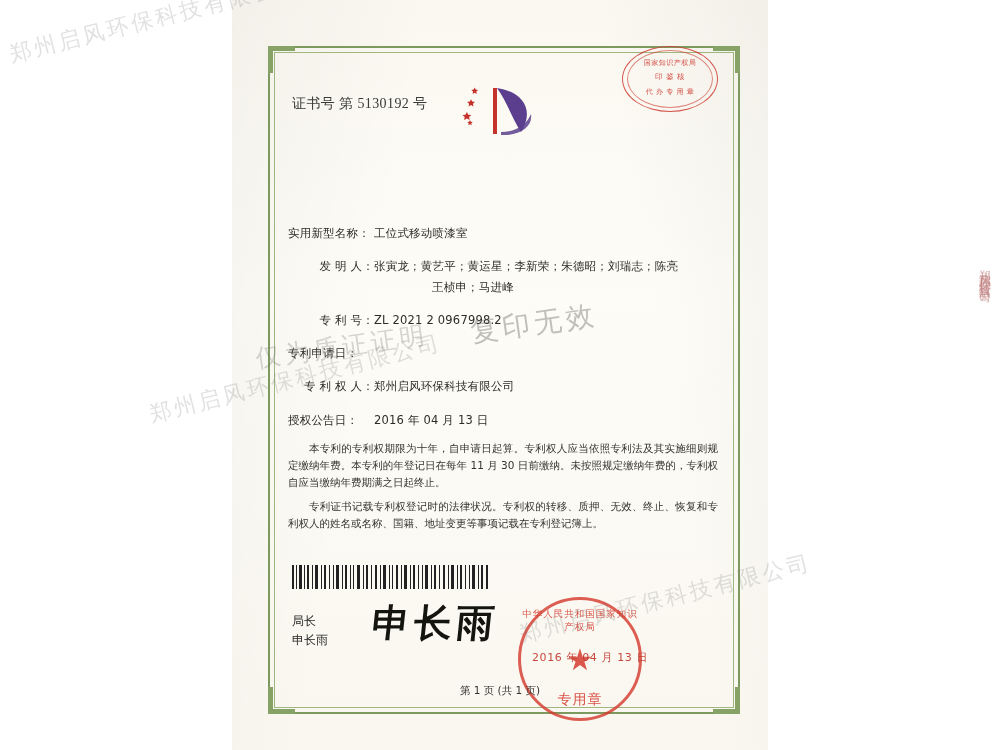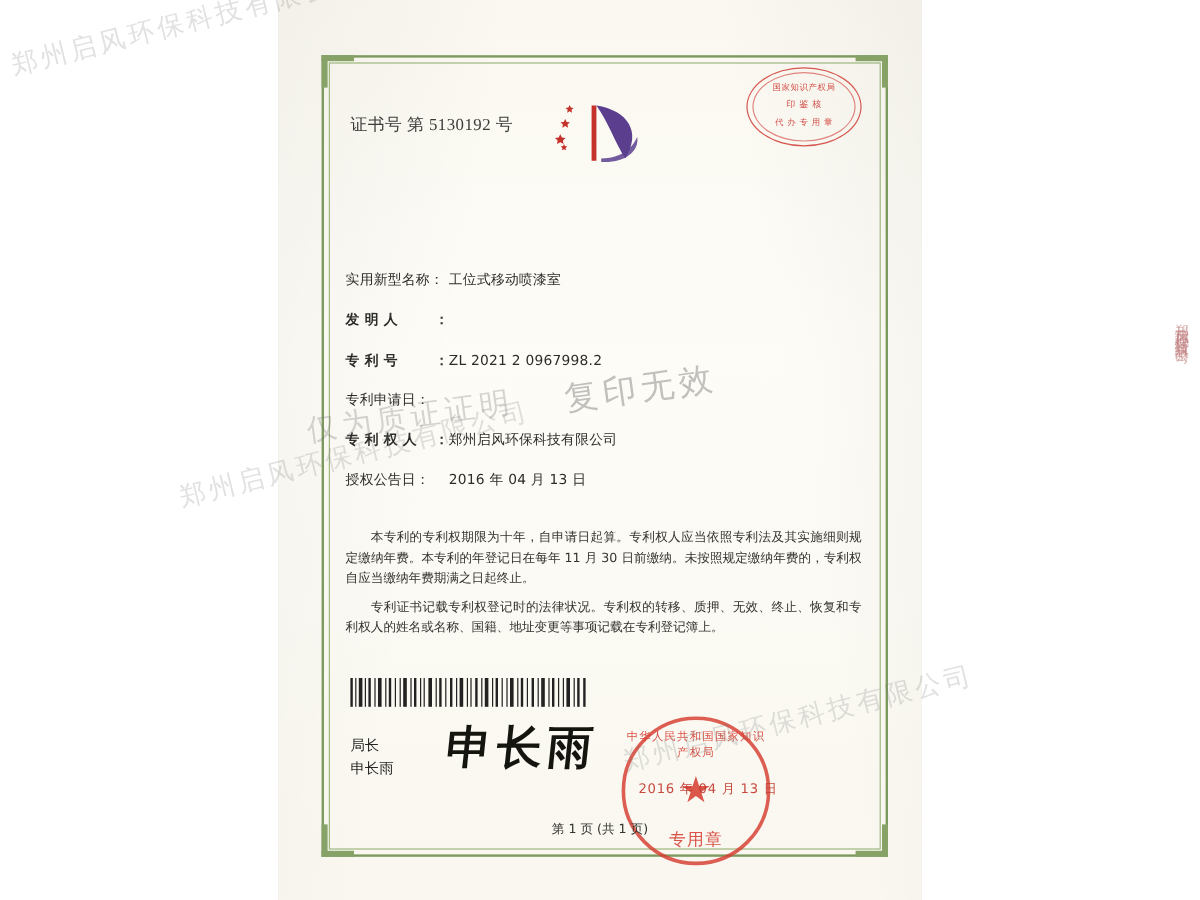--- a/index.html
+++ b/index.html
@@ -90,21 +90,21 @@
     top: 80px;
     transform: translateX(-50%);
     width: 130px;
     height: 62px;
   }
 
   
   .seal-top {
     position: absolute;
     right: 50px;
-    top: 56px;
+    top: 46px;
     width: 96px;
     height: 66px;
   }
   .seal-top .oval {
     position: absolute;
     inset: 0;
     border: 1.6px solid #cf3b33;
     border-radius: 50%;
     opacity: 0.85;
   }
@@ -157,22 +157,21 @@
     margin-bottom: 16px;
   }
   .field-label {
     width: 86px;
     flex: 0 0 86px;
     white-space: nowrap;
     letter-spacing: 0.2px;
   }
   .field-label.spaced {
     display: flex;
-    justify-content: space-between;
-    font-weight: bold;
+    justify-content: flex-end;
   }
   .field-value {
     flex: 1;
     letter-spacing: 0.2px;
   }
   .field-value .line2 {
     display: block;
     margin-top: 3px;
     margin-left: 58px;
   }
@@ -379,20 +378,24 @@
 
     <div class="fields">
       <div class="field-row">
         <div class="field-label">实用新型名称：</div>
         <div class="field-value">工位式移动喷漆室</div>
       </div>
       <div class="field-row">
         <div class="field-label spaced">
           <span>发 明 人</span>
           <span>：</span>
+        </div>
+        <div class="field-value">
+          <span>张寅龙；黄艺平；黄运星；李新荣；朱德昭；刘瑞志；陈亮</span>
+          <span class="line2">王桢申；马进峰</span>
         </div>
       </div>
       <div class="field-row">
         <div class="field-label spaced">
           <span>专 利 号</span>
           <span>：</span>
         </div>
         <div class="field-value">ZL 2021 2 0967998.2</div>
       </div>
       <div class="field-row">

